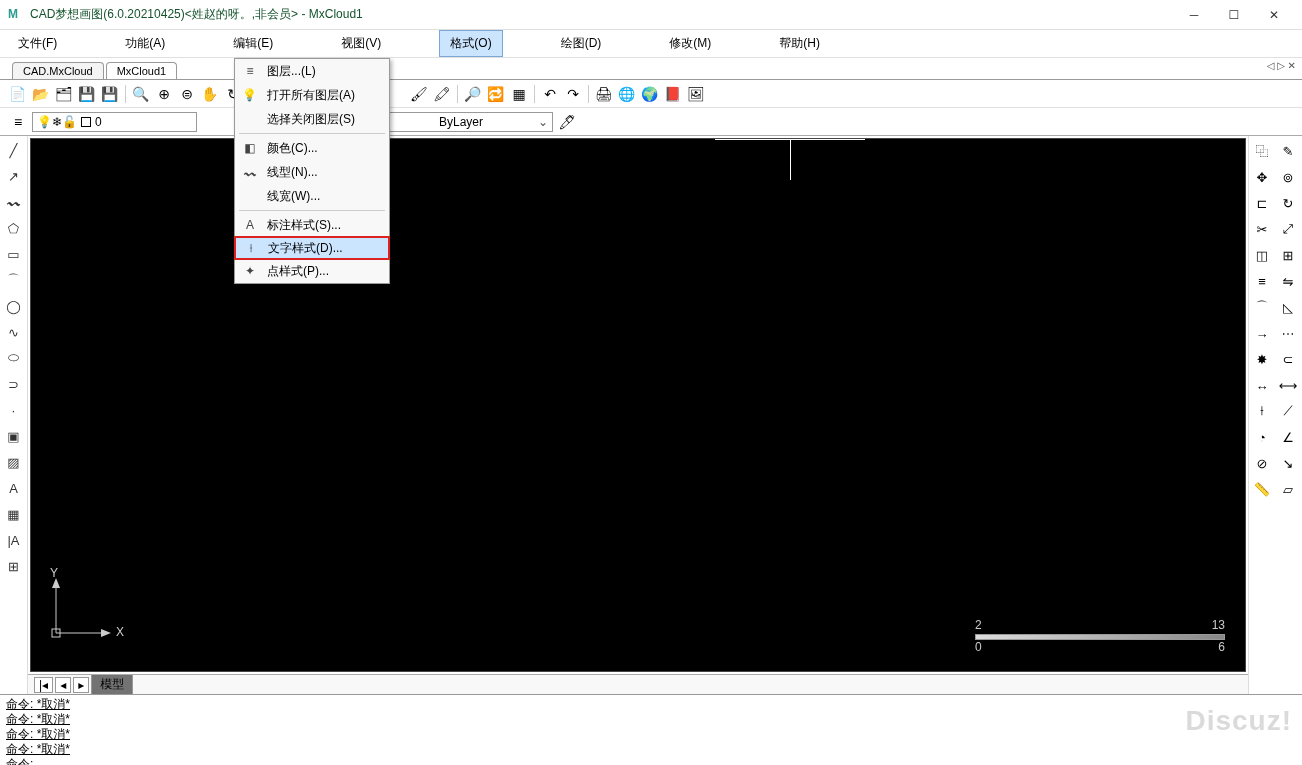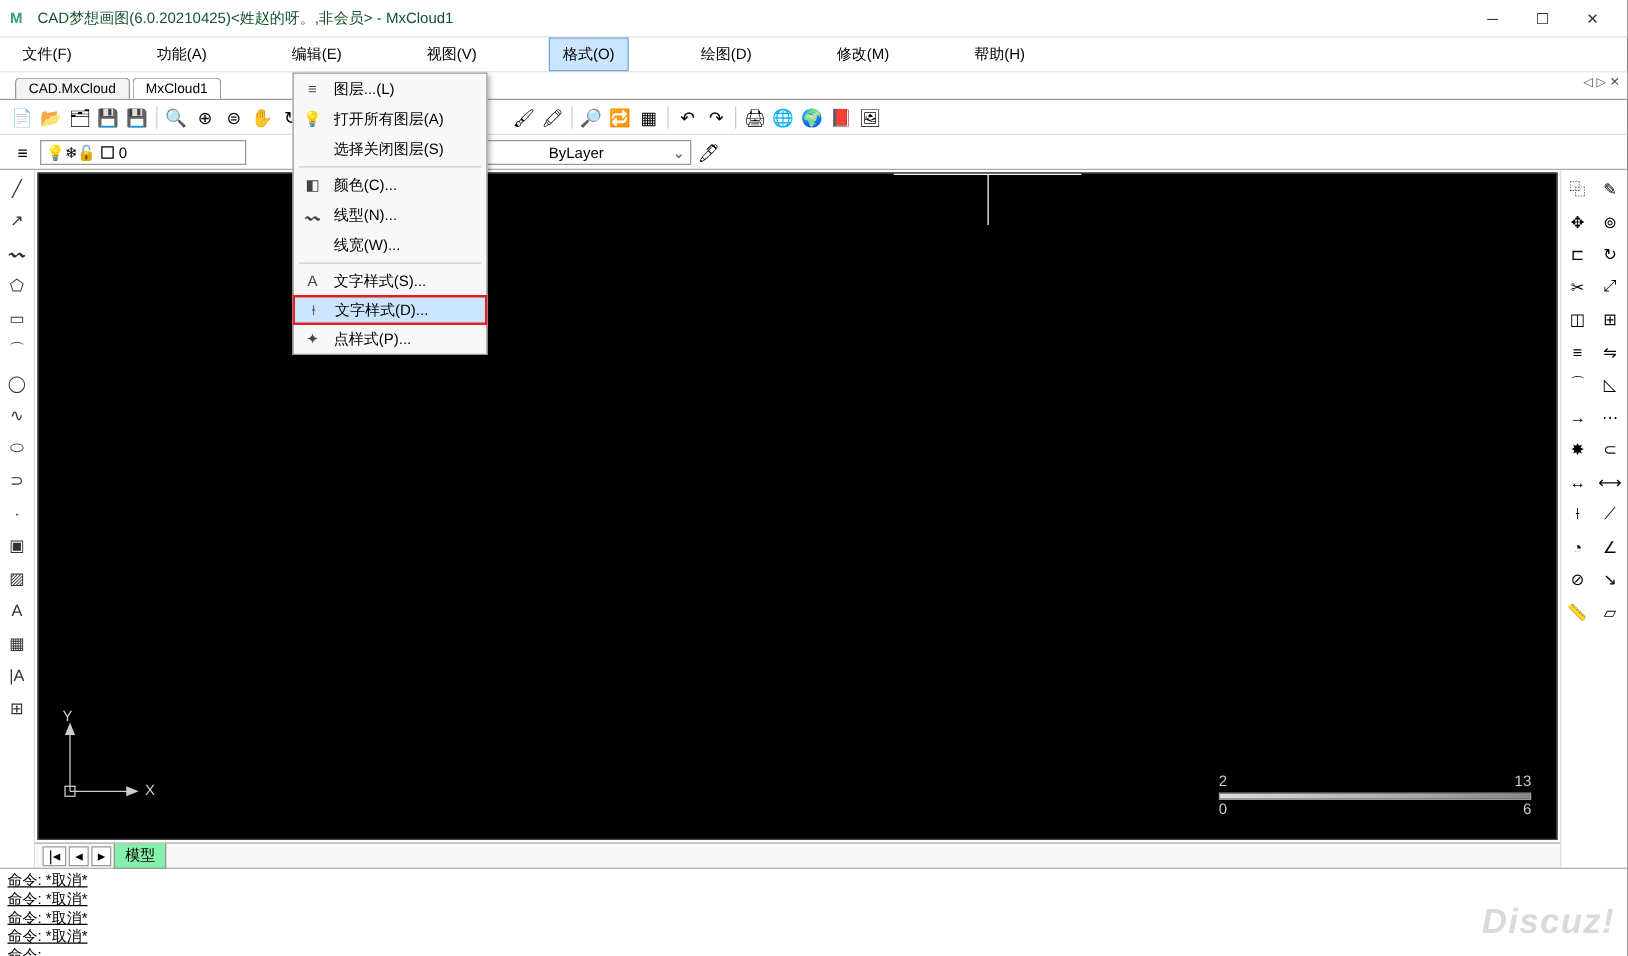--- a/index.html
+++ b/index.html
@@ -33,29 +33,29 @@
 .ucs svg { overflow:visible; }
 .scalebar { position:absolute; right:20px; bottom:15px; color:#ccc; font-size:10px; }
 .scalebar .bar { width:250px; height:6px; background:linear-gradient(to right,#ddd,#888); border:1px solid #999;}
 .scalebar .nums { display:flex; justify-content:space-between; margin-bottom:2px;}
 .canvruler { position:absolute; right:380px; top:0; color:#fff; font-size:11px; }
 .vline { width:1px; height:40px; background:#fff; margin-left:75px;}
 .righttools { width: 54px; background: #fff; border-left: 1px solid #ddd; display: flex; flex-wrap:wrap; padding:4px 2px; gap:4px; align-content:flex-start;}
 .righttools .rticon { width:22px; height:22px; display:flex; align-items:center; justify-content:center; font-size:13px;}
 .btmtabs { height:20px; display:flex; align-items:center; border-top:1px solid #aaa; background:#f8f8f8; padding-left:6px; font-size:11px;}
 .btmtabs .bnav { border:1px solid #999; padding:0 4px; margin-right:2px; background:#fff;}
-.btmtabs .btab { border:1px solid #999; border-top:none; padding:1px 8px; background:#86efac;}
+.btmtabs .btab { border:1px solid #999; border-top:none; padding:1px 8px; background:#737373;}
 .dropdown { position:absolute; left:234px; top:58px; width:156px; background:#f8f8f8; border:1px solid #999; box-shadow:2px 2px 4px rgba(0,0,0,.3); z-index:100;}
 .dropdown .dditem { display:flex; align-items:center; height:24px; padding:0 6px; gap:8px; }
 .dropdown .dditem .ddicon { width:18px; text-align:center; font-size:12px; color:#444;}
 .dropdown .dditem.highlight { background:#cce5ff; border:2px solid #d22; margin:-1px;}
 .dropdown .ddsep { height:1px; background:#ccc; margin:2px 4px;}
 .cmdarea { height:82px; border-top:1px solid #999; background:#fff; padding:2px 6px; font-size:11px; line-height:15px; overflow:hidden;}
 .cmdline { white-space:nowrap;text-decoration:underline; }
-.watermark { position:absolute; right:10px; bottom:12px; font-size:28px; color:rgba(150,150,150,0.35); font-style:italic; font-weight:bold; letter-spacing:1px;}
+.watermark { position:absolute; right:10px; bottom:28px; font-size:28px; color:rgba(150,150,150,0.35); font-weight:bold; letter-spacing:1px;}
 </style>
 </head>
 <body>
 
 <div class="titlebar">
   <span class="logo">M</span>
   <span class="title">CAD梦想画图(6.0.20210425)&lt;姓赵的呀。,非会员&gt; - MxCloud1</span>
   <div class="winbtns">
     <div class="winbtn">─</div>
     <div class="winbtn">☐</div>
@@ -96,21 +96,21 @@
       <span class="ddicon">〰</span>
       <span>线型(N)...</span>
     </div>
   <div class="dditem">
       <span class="ddicon"></span>
       <span>线宽(W)...</span>
     </div>
   <div class="ddsep"></div>
   <div class="dditem">
       <span class="ddicon">A</span>
-      <span>文字样式(S)...</span>
+      <span>标注样式(S)...</span>
     </div>
   <div class="dditem highlight">
       <span class="ddicon">⟊</span>
       <span>文字样式(D)...</span>
     </div>
   <div class="dditem">
       <span class="ddicon">✦</span>
       <span>点样式(P)...</span>
     </div>
 </div>

